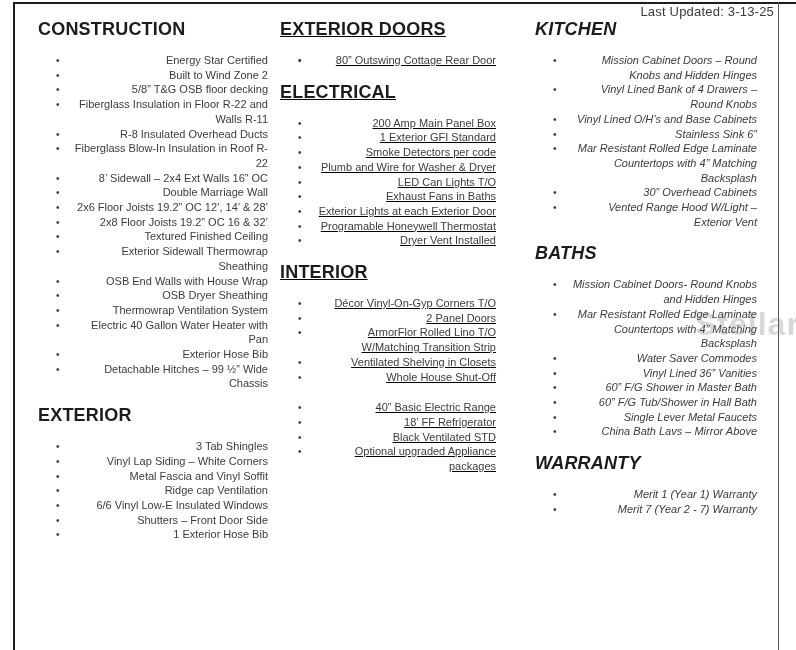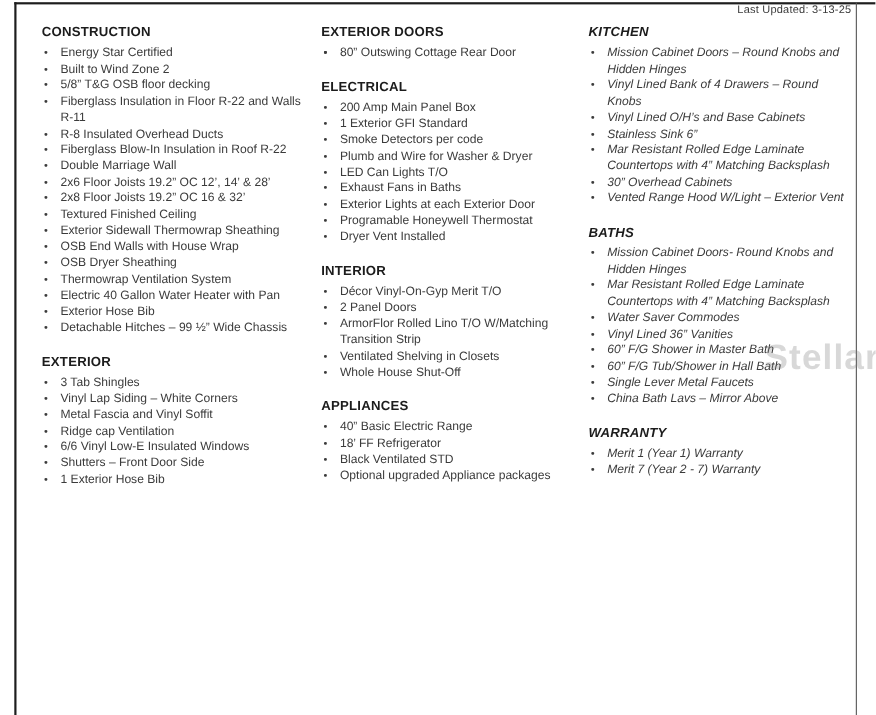--- a/index.html
+++ b/index.html
@@ -10,35 +10,35 @@
     font-family:"Liberation Sans", sans-serif;
     overflow:hidden;
     -webkit-font-smoothing:antialiased;
   }
   .border-top   { position:absolute; left:13px; right:0; top:2px; height:2px; background:#1e1e1e; }
   .border-left  { position:absolute; left:13px; top:2px; width:2px; height:648px; background:#1e1e1e; }
   .border-right { position:absolute; left:778px; top:2px; width:1px; height:648px; background:#555555; }
 
   .last-updated {
     position:absolute; top:4px; right:22px;
-    font-size:10px; color:#3a3a3a; letter-spacing:0.2px;text-align:center;
+    font-size:13px; color:#3a3a3a; letter-spacing:0.2px;text-align:center;
   }
 
   .col { position:absolute; top:21px; }
   .col1 { left:38px;  width:246px; }
-  .col2 { left:292px; width:232px; }
+  .col2 { left:280px; width:232px;text-decoration:underline; }
   .col3 { left:535px; width:238px;font-style:italic; }
 
   .sec { margin:0 0 15px 0; }
   .sec-title {
     margin:0 0 4px 0;
-    font-size:12px; line-height:16px; font-weight:700;
+    font-size:18px; line-height:16px; font-weight:700;
     color:#1c1c1c; letter-spacing:0.2px;
   }
-  ul.items { margin:0; padding:0; list-style:none; }
+  ul.items { margin:16px; padding:0; list-style:none;text-align:right; }
   li.item {
     position:relative;
     padding-left:17px;
     font-size:11px; line-height:14.7px;
     color:#3b3b3b;
   }
   .bullet { position:absolute; left:2px; top:0; color:#3b3b3b; }
   .bullet::before { content:"•"; font-size:10px; }
 
   .watermark {
@@ -62,20 +62,21 @@
 
   <section class="sec">
     <h2 class="sec-title">CONSTRUCTION</h2>
     <ul class="items">
       <li class="item"><span class="bullet"></span><span class="txt">Energy Star Certified</span></li>
       <li class="item"><span class="bullet"></span><span class="txt">Built to Wind Zone 2</span></li>
       <li class="item"><span class="bullet"></span><span class="txt">5/8” T&amp;G OSB floor decking</span></li>
       <li class="item"><span class="bullet"></span><span class="txt">Fiberglass Insulation in Floor R-22 and Walls R-11</span></li>
       <li class="item"><span class="bullet"></span><span class="txt">R-8 Insulated Overhead Ducts</span></li>
       <li class="item"><span class="bullet"></span><span class="txt">Fiberglass Blow-In Insulation in Roof R-22</span></li>
+      <li class="item"><span class="bullet"></span><span class="txt">8’ Sidewall – 2x4 Ext Walls 16” OC</span></li>
       <li class="item"><span class="bullet"></span><span class="txt">Double Marriage Wall</span></li>
       <li class="item"><span class="bullet"></span><span class="txt">2x6 Floor Joists 19.2” OC 12’, 14’ &amp; 28’</span></li>
       <li class="item"><span class="bullet"></span><span class="txt">2x8 Floor Joists 19.2” OC 16 &amp; 32’</span></li>
       <li class="item"><span class="bullet"></span><span class="txt">Textured Finished Ceiling</span></li>
       <li class="item"><span class="bullet"></span><span class="txt">Exterior Sidewall Thermowrap Sheathing</span></li>
       <li class="item"><span class="bullet"></span><span class="txt">OSB End Walls with House Wrap</span></li>
       <li class="item"><span class="bullet"></span><span class="txt">OSB Dryer Sheathing</span></li>
       <li class="item"><span class="bullet"></span><span class="txt">Thermowrap Ventilation System</span></li>
       <li class="item"><span class="bullet"></span><span class="txt">Electric 40 Gallon Water Heater with Pan</span></li>
       <li class="item"><span class="bullet"></span><span class="txt">Exterior Hose Bib</span></li>
@@ -119,30 +120,29 @@
       <li class="item"><span class="bullet"></span><span class="txt">Exhaust Fans in Baths</span></li>
       <li class="item"><span class="bullet"></span><span class="txt">Exterior Lights at each Exterior Door</span></li>
       <li class="item"><span class="bullet"></span><span class="txt">Programable Honeywell Thermostat</span></li>
       <li class="item"><span class="bullet"></span><span class="txt">Dryer Vent Installed</span></li>
     </ul>
   </section>
 
   <section class="sec">
     <h2 class="sec-title">INTERIOR</h2>
     <ul class="items">
-      <li class="item"><span class="bullet"></span><span class="txt">Décor Vinyl-On-Gyp Merit T/O</span></li>
+      <li class="item"><span class="bullet"></span><span class="txt">Décor Vinyl-On-Gyp Corners T/O</span></li>
       <li class="item"><span class="bullet"></span><span class="txt">2 Panel Doors</span></li>
       <li class="item"><span class="bullet"></span><span class="txt">ArmorFlor Rolled Lino T/O W/Matching Transition Strip</span></li>
       <li class="item"><span class="bullet"></span><span class="txt">Ventilated Shelving in Closets</span></li>
       <li class="item"><span class="bullet"></span><span class="txt">Whole House Shut-Off</span></li>
     </ul>
   </section>
 
   <section class="sec">
-    <h2 class="sec-title">APPLIANCES</h2>
     <ul class="items">
       <li class="item"><span class="bullet"></span><span class="txt">40” Basic Electric Range</span></li>
       <li class="item"><span class="bullet"></span><span class="txt">18’ FF Refrigerator</span></li>
       <li class="item"><span class="bullet"></span><span class="txt">Black Ventilated STD</span></li>
       <li class="item"><span class="bullet"></span><span class="txt">Optional upgraded Appliance packages</span></li>
     </ul>
   </section>
 
 </div>
 

